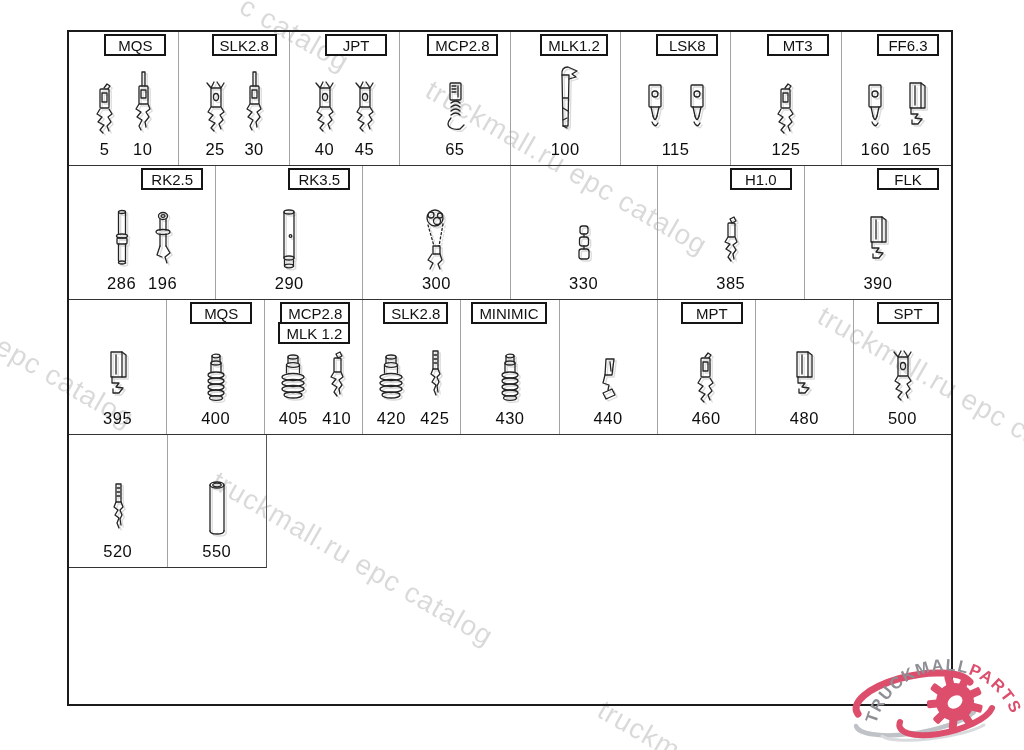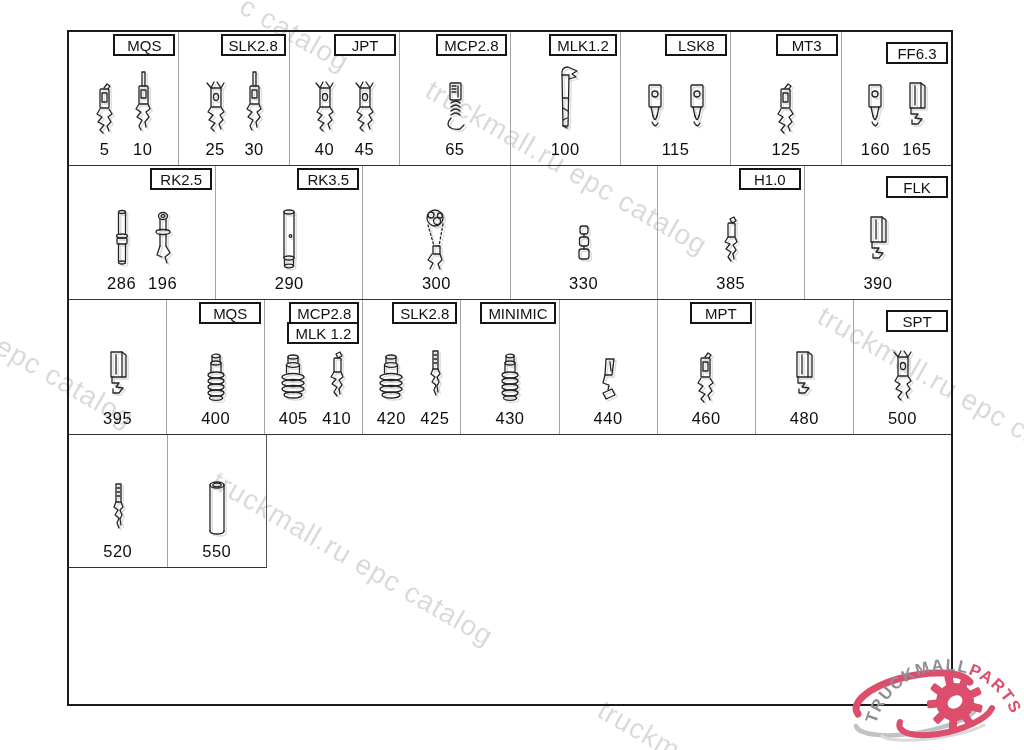--- a/index.html
+++ b/index.html
@@ -14,26 +14,26 @@
     transform:rotate(30deg); transform-origin:0 0; font-weight:500;
   }
   
   #grid {
     position:absolute; left:67px; top:30px; width:886px; height:676px;
     border:2px solid #1b1b1b; z-index:2; box-sizing:border-box;
   }
   .row { display:flex; position:relative; }
   .row.bordered { border-bottom:1px solid #333; }
   .cell { flex:1 1 0; position:relative; border-right:1px solid #a3a3a3; box-sizing:border-box; }
-  .row .cell:last-child { border-right:none;margin-top:8px; }
+  .row .cell:last-child { border-right:none; }
   .r4strip { width:198px; height:100%; box-sizing:border-box; display:flex;
              border-bottom:1px solid #333; border-right:1px solid #555; }
   .r4strip .cell { flex:0 0 98.5px; }
   .r4strip .cell:last-child { border-right:none; }
-  .labels { position:absolute; top:2px; right:3px; display:flex; flex-direction:column; align-items:flex-end; z-index:4; }
+  .labels { position:absolute; top:2px; right:12px; display:flex; flex-direction:column; align-items:flex-end; z-index:4; }
   .plabel {
     background:#fff; border:2px solid #151515; color:#111;
     font-size:15px; line-height:17px; height:17px; padding:1px 6px 0 6px;
     min-width:46px; text-align:center; box-sizing:content-box; white-space:nowrap;
   }
   .plabel + .plabel { margin-top:-2px; }
   .figs {
     position:absolute; left:0; right:0; top:0; bottom:0; z-index:3;
     display:flex; justify-content:center; align-items:flex-end; gap:12px; padding-bottom:6px;
   }

